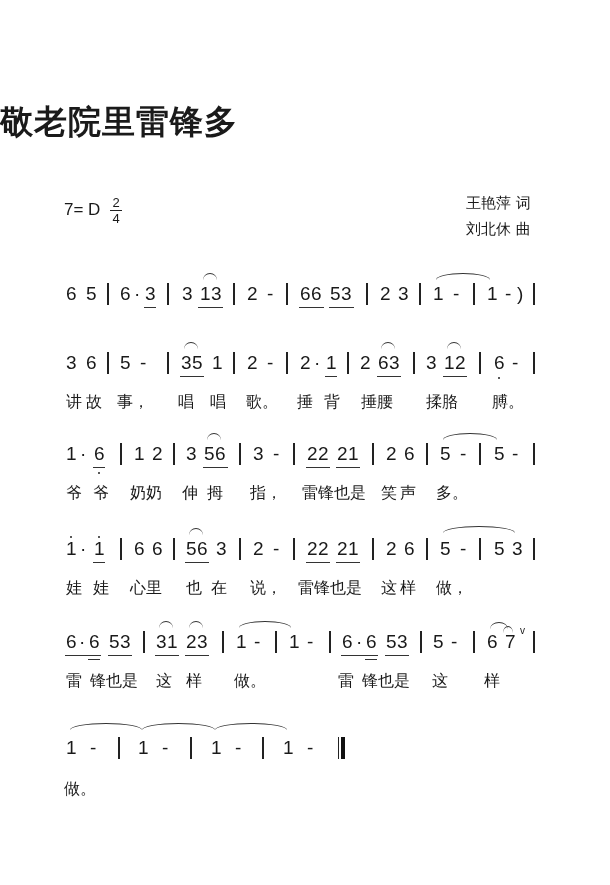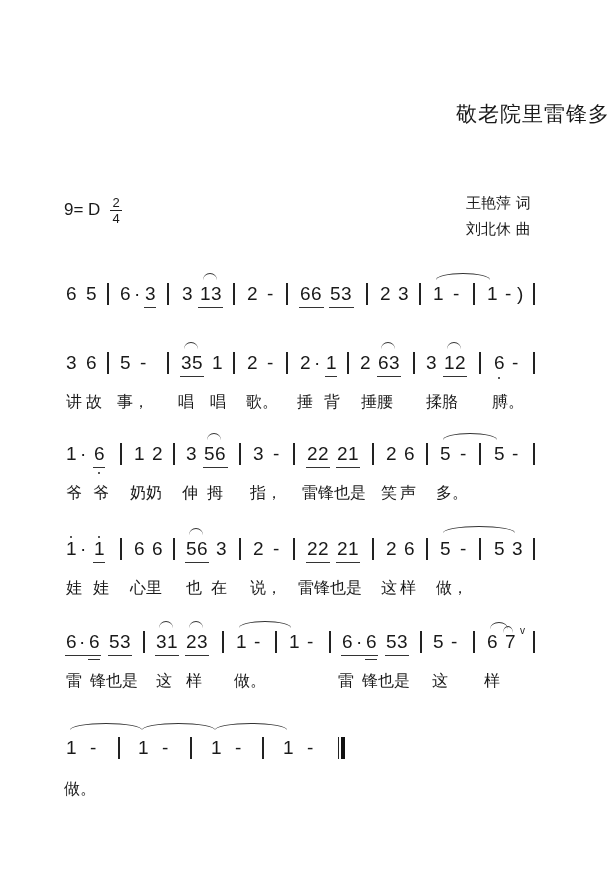--- a/index.html
+++ b/index.html
@@ -1,19 +1,19 @@
 <!DOCTYPE html>
 <html><head>
 <meta charset="utf-8">
 <style>
   html, body { margin:0; padding:0; background:#ffffff; }
   body { width:610px; height:885px; position:relative; overflow:hidden;
          font-family:"DejaVu Sans", sans-serif; color:#1a1a1a; }
-  .title { position:absolute; top:100px; left:0; width:610px; text-align:right;
-           font-size:21px; letter-spacing:1px; font-weight:400; }
+  .title { position:absolute; top:100px; left:0; width:610px; text-align:left;
+           font-size:33px; letter-spacing:1px; font-weight:700; }
   .key { position:absolute; left:64px; top:200px; font-size:17px; font-family:"Liberation Sans", sans-serif; }
   .frac { position:absolute; left:110px; top:196px; width:12px; text-align:center;
           font-size:13px; line-height:13px; font-family:"Liberation Sans", sans-serif; }
   .frac .line { height:1px; background:#222; margin:1px 0; }
   .credit { position:absolute; left:466px; font-size:15px; }
   .row { position:absolute; left:0; width:610px; height:70px; }
   .n { position:absolute; font-family:"Liberation Sans", sans-serif; font-size:19px; top:0; line-height:22px; }
   .bar { position:absolute; width:1.5px; height:22px; background:#222; top:0; }
   .dbar { position:absolute; top:0; height:22px; }
   .dbar .t { position:absolute; left:0; width:1px; height:22px; background:#222; }
@@ -24,21 +24,21 @@
   .dott { position:absolute; width:2px; height:2px; background:#222; border-radius:50%; top:-3px; }
   .ly { position:absolute; top:40px; font-size:16px; line-height:20px; white-space:pre; }
   .arc { position:absolute; border-top:1.4px solid #333; border-radius:50% 50% 0 0 / 100% 100% 0 0; height:6px; }
   .breath { position:absolute; font-size:10px; font-family:"Liberation Sans", sans-serif; }
 </style>
 </head>
 <body>
 
 <div class="title">敬老院里雷锋多</div>
 
-<div class="key">9= D</div>
+<div class="key">7= D</div>
 <div class="frac">
   <div>2</div>
   <div class="line"></div>
   <div>4</div>
 </div>
 <div class="credit" style="top:194px;">王艳萍 词</div>
 <div class="credit" style="top:220px;">刘北休 曲</div>
 
 <div class="row" style="top:283px;">
   <span class="n" style="left:66px">6</span>

